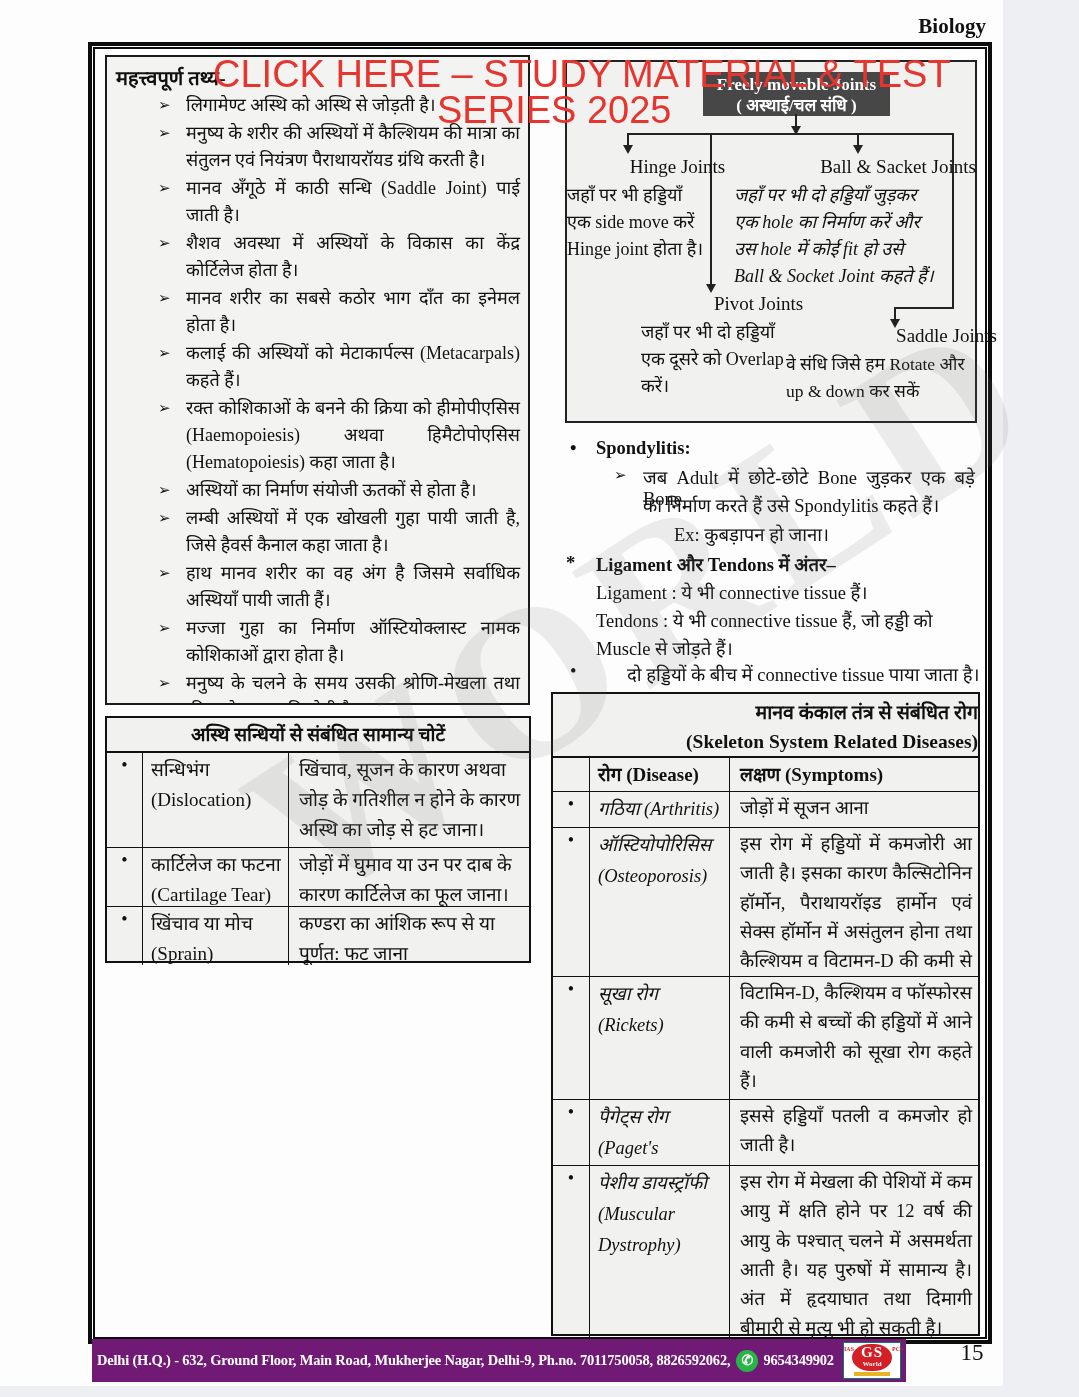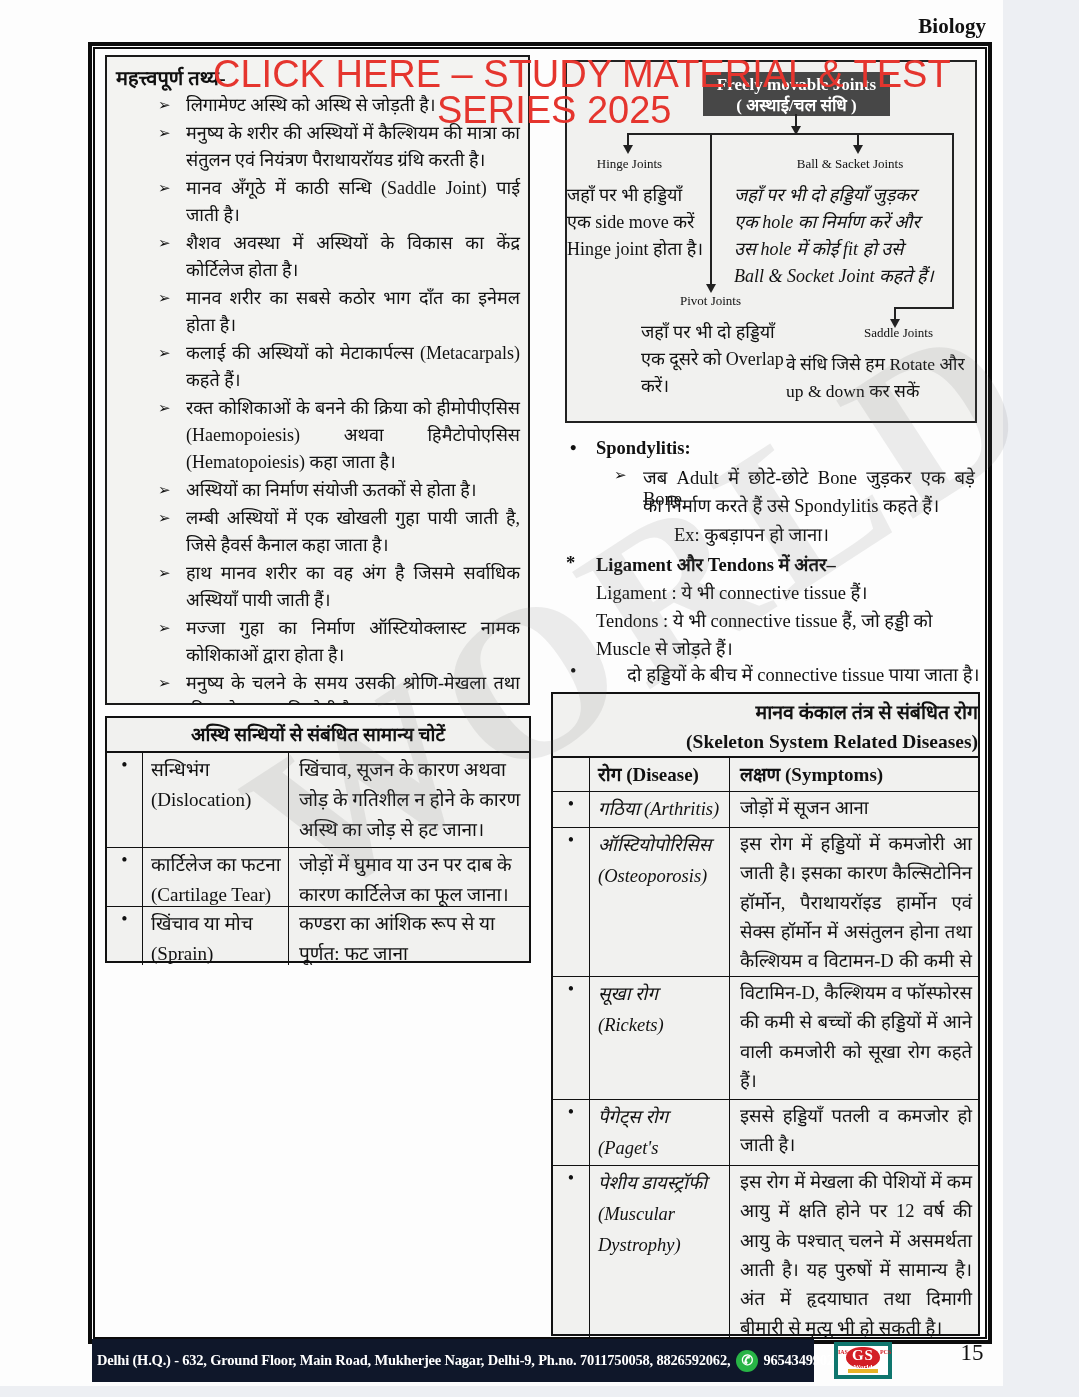--- a/index.html
+++ b/index.html
@@ -29,21 +29,21 @@
   #inj-rows .inj-row:nth-child(3){height:58px;}
   .inj-row .c1{border-right:1.5px solid #111;text-align:center;font-size:18px;padding-top:2px;}
   .inj-row .c2{border-right:1.5px solid #111;padding:2px 4px 0 8px;font-size:19px;line-height:30px;}
   .inj-row .c3{padding:2px 6px 0 10px;font-size:19px;line-height:30px;}
   
   #diag{left:565px;top:60px;width:412px;height:363px;border:2px solid #222;background:#f1f1ef;box-sizing:border-box;}
   #diag-head{left:703px;top:72px;width:187px;height:44px;background:#474747;color:#fff;text-align:center;
              font-weight:bold;font-size:17px;line-height:21px;padding-top:2px;box-sizing:border-box;}
   .ln{background:#222;}
   .ah{width:0;height:0;border-left:5px solid transparent;border-right:5px solid transparent;border-top:9px solid #222;}
-  .dg-title{font-size:13px;text-align:center;}
+  .dg-title{font-size:19px;text-align:center;padding-left:48px;}
   .dg-lines{font-size:18px;line-height:27px;}
   .dg-lines div{white-space:nowrap;}
   .dg-just div{white-space:normal;font-style:italic;}
   
   .note{font-size:18.5px;white-space:nowrap;}
   .note.j{white-space:normal;text-align:justify;}
   .b{font-weight:bold;}
   
   #dis{left:551px;top:692px;width:429px;height:644px;border:2px solid #111;background:#f1f1ef;box-sizing:border-box;}
   #dis-title{height:64px;text-align:right;font-weight:bold;font-size:19.5px;line-height:29px;padding-top:4px;
@@ -62,26 +62,26 @@
   .dis-row .c2{border-right:1.5px solid #111;padding:2px 2px 0 8px;font-size:18.5px;line-height:31px;font-style:italic;}
   .dis-row .c3{padding:2px 6px 0 10px;font-size:18.5px;line-height:29.3px;text-align:justify;}
   
   .ovl{color:#e5352e;font-family:"Liberation Sans","DejaVu Sans",sans-serif;font-size:38px;font-weight:500;
        letter-spacing:0px;z-index:60;white-space:nowrap;}
   
   #wm{left:260px;top:400px;width:760px;height:420px;display:flex;align-items:center;justify-content:center;
       transform:rotate(-33deg);font-size:215px;font-weight:bold;color:#6e6e6e;opacity:0.12;z-index:50;
       pointer-events:none;letter-spacing:8px;}
   
-  #footer{left:92px;top:1339px;width:722px;height:43px;background:#0f172a;color:#fff;display:flex;
+  #footer{left:92px;top:1339px;width:814px;height:43px;background:#701a75;color:#fff;display:flex;
           align-items:center;padding:0 5px;box-sizing:border-box;font-weight:bold;font-size:14.5px;}
   #footer .addr{white-space:nowrap;letter-spacing:-0.2px;}
   #wa{width:22px;height:22px;border-radius:50%;background:#28b446;color:#fff;display:flex;align-items:center;
       justify-content:center;font-size:14px;margin:0 5px 0 6px;flex:none;}
-  #gslogo{margin-left:auto;width:58px;height:37px;background:#fff;position:relative;flex:none;border:4px solid #0f766e;box-sizing:border-box;}
+  #gslogo{margin-left:auto;width:58px;height:37px;background:#fff;position:relative;flex:none;border:1px solid #0f766e;box-sizing:border-box;}
   #gslogo .oval{position:absolute;left:8px;top:1px;right:8px;bottom:7px;background:#d31f26;border-radius:50% / 55%;
                 color:#fff;text-align:center;}
   #gslogo .gs{font-size:15px;font-weight:bold;line-height:17px;letter-spacing:1px;}
   #gslogo .world{font-size:7px;line-height:7px;}
   #gslogo .side{position:absolute;top:3px;width:8px;color:#d31f26;font-size:6px;line-height:6.5px;font-weight:bold;text-align:center;}
   #gslogo .side.l{left:0;} #gslogo .side.r{right:0;}
   #gslogo .strip{position:absolute;left:10px;right:10px;bottom:2px;height:4px;background:#e7b427;}
   #pagenum{left:952px;top:1340px;font-size:23px;width:40px;text-align:center;}
 </style>
 </head>

